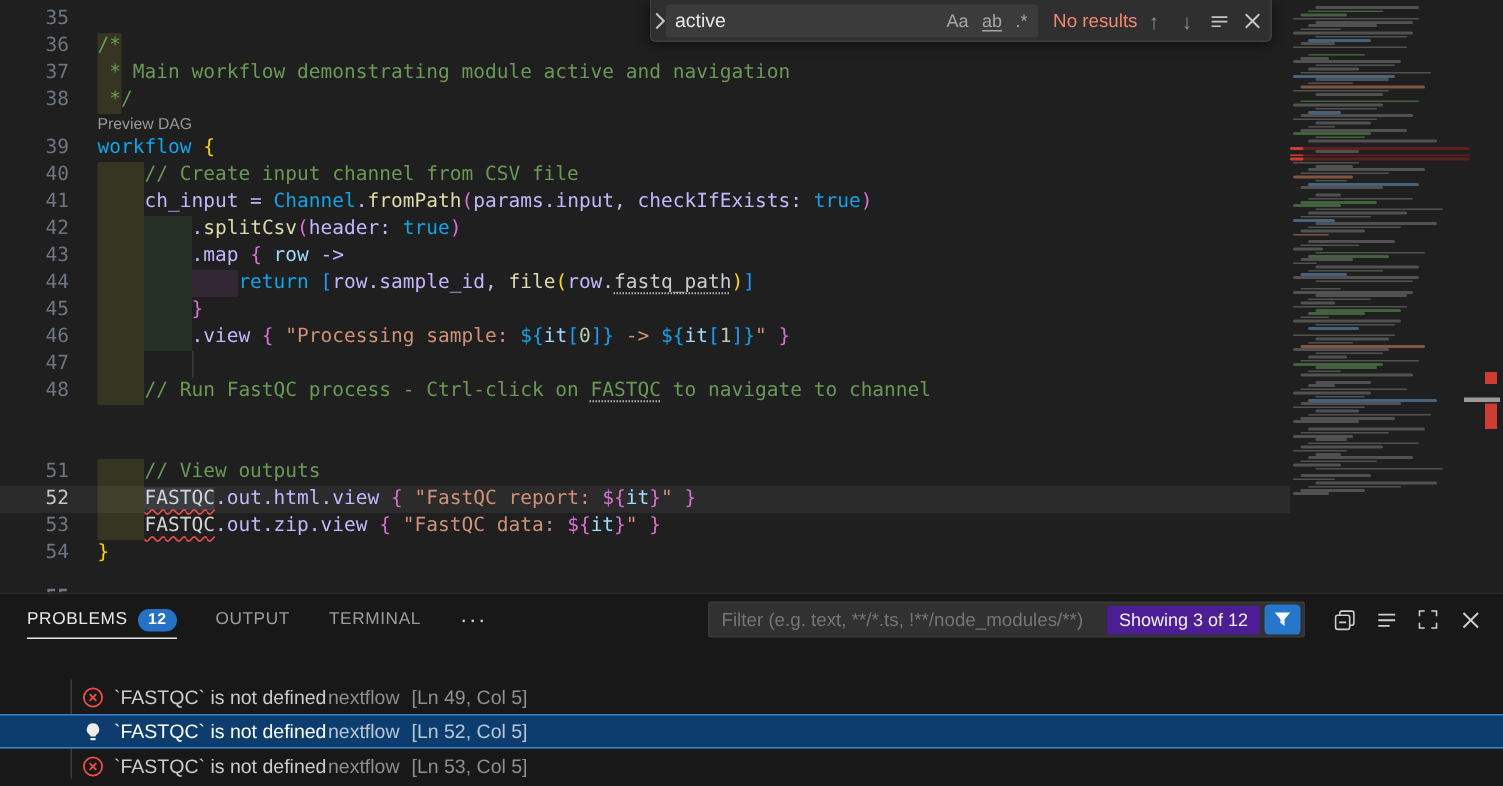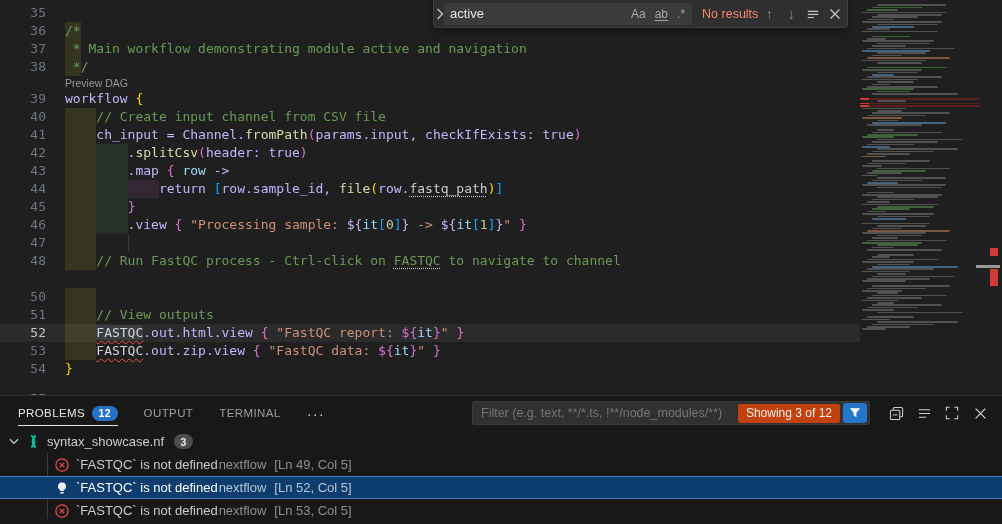--- a/index.html
+++ b/index.html
@@ -15,21 +15,21 @@
     font-family:"DejaVu Sans Mono","Liberation Mono",monospace; font-size:13px; }
   .code-line { position:absolute; left:0; right:0; height:18px; line-height:18px; white-space:pre; }
   .code-line.current { background: rgba(255,255,255,0.055); }
   .gutter-num { position:absolute; left:0; width:46px; text-align:right; color:#6e7681; }
   .code-line.current .gutter-num { color:#c6c6c6; }
   .code-text { position:absolute; left:65px; top:0; }
   .band { position:absolute; top:0; height:18px; }
   .guide { position:absolute; top:0; height:18px; width:1px; background:#3a3a3a; }
   .codelens { position:absolute; left:65px; height:14px; line-height:14px;
     font-family:"Liberation Sans",sans-serif; font-size:10.5px; color:#999999; }
-  .tk-pl{color:#c4b5fd} .tk-cm{color:#6A9955} .tk-kw{color:#c4b5fd} .tk-str{color:#CE9178}
+  .tk-pl{color:#c4b5fd} .tk-cm{color:#6A9955} .tk-kw{color:#0ea5e9} .tk-str{color:#CE9178}
   .tk-fn{color:#DCDCAA} .tk-vb{color:#9CDCFE} .tk-nm{color:#B5CEA8}
   .tk-b1{color:#FFD700} .tk-b2{color:#DA70D6} .tk-b3{color:#179FFF}
   .tk-err{color:#d4d4d4; text-decoration:underline wavy #f14c4c; text-decoration-thickness:1px; text-underline-offset:3px;}
   .tk-errhl{color:#d4d4d4; background:#3a3d41; text-decoration:underline wavy #f14c4c; text-decoration-thickness:1px; text-underline-offset:3px;}
   .tk-dot{color:#cccccc; text-decoration:underline dotted #b9b9b9; text-underline-offset:3px;}
   .tk-cmdot{color:#6A9955; text-decoration:underline dotted #b9b9b9; text-underline-offset:3px;}
   
   .find { position:absolute; top:0; left:433px; width:415px; height:28px; z-index:6;
     background:#2f2f2f; border:1px solid #3e3e3e; border-top:none; border-radius:0 0 4px 4px;
     box-shadow:0 2px 8px rgba(0,0,0,.5); display:flex; align-items:center; padding:0 4px 0 2px; }
@@ -58,21 +58,21 @@
     color:#9d9d9d; display:flex; align-items:center; cursor:pointer; height:34px; }
   .ptab.active { color:#e7e7e7; }
   .ptab.active::after { content:""; position:absolute; left:0; right:0; bottom:4px; height:1.5px; background:#e7e7e7; }
   .pbadge { margin-left:7px; background:#2472c8; color:#ffffff; font-size:10.5px; font-weight:bold;
     border-radius:9px; padding:1.5px 6.5px; }
   .more-dots { color:#cfcfcf; font-size:15px; letter-spacing:1px; margin-right:20px; cursor:pointer; }
   .filter-box { margin-left:auto; width:398px; height:24px; background:#313131; border:1px solid #3a3a3a;
     border-radius:2px; display:flex; align-items:center; padding:0 2px 0 8px; overflow:hidden; }
   .filter-box input { flex:1; min-width:0; background:transparent; border:none; outline:none;
     color:#9a9a9a; font-size:12.5px; font-family:"Liberation Sans",sans-serif; text-overflow:ellipsis; }
-  .showing-badge { background:#c2410c; color:#f0f0f0; font-size:12px; padding:2.5px 8px; border-radius:2px; white-space:nowrap; }
+  .showing-badge { background:#4c1d95; color:#f0f0f0; font-size:12px; padding:2.5px 8px; border-radius:2px; white-space:nowrap; }
   .funnel-btn { width:24px; height:20px; margin-left:3px; background:#2577cc; border-radius:3px;
     display:flex; align-items:center; justify-content:center; cursor:pointer; flex:none; }
   .panel-actions { display:flex; align-items:center; margin-left:10px; }
   .pa-btn { width:24px; height:24px; display:flex; align-items:center; justify-content:center;
     color:#cfcfcf; border-radius:4px; cursor:pointer; margin-left:4px; }
   .tree { position:absolute; left:0; right:0; top:34px; bottom:0; font-size:13px; }
   .tree-guide { position:absolute; left:47px; top:23px; bottom:5px; width:1px; background:#3b3b3b; }
   .trow { position:absolute; left:0; right:0; height:23px; display:flex; align-items:center; cursor:pointer; }
   .trow .msg { color:#cccccc; white-space:pre; }
   .trow .src { color:#8f8f8f; margin-left:1px; }
@@ -102,21 +102,20 @@
         <div class="code-line" style="top: 90px;"><span class="gutter-num">39</span><span class="code-text"><span class="tk-kw">workflow </span><span class="tk-b1">{</span></span></div>
         <div class="code-line" style="top: 108px;"><div class="band" style="left: calc(0ch + 65px); width: 4ch; background: rgba(255, 255, 64, 0.1);"></div><span class="gutter-num">40</span><span class="code-text"><span class="tk-cm">    // Create input channel from CSV file</span></span></div>
         <div class="code-line" style="top: 126px;"><div class="band" style="left: calc(0ch + 65px); width: 4ch; background: rgba(255, 255, 64, 0.1);"></div><span class="gutter-num">41</span><span class="code-text"><span class="tk-pl">    ch_input = </span><span class="tk-kw">Channel</span><span class="tk-pl">.</span><span class="tk-fn">fromPath</span><span class="tk-b2">(</span><span class="tk-pl">params.input, checkIfExists: </span><span class="tk-kw">true</span><span class="tk-b2">)</span></span></div>
         <div class="code-line" style="top: 144px;"><div class="band" style="left: calc(0ch + 65px); width: 4ch; background: rgba(255, 255, 64, 0.1);"></div><div class="band" style="left: calc(4ch + 65px); width: 4ch; background: rgba(127, 255, 127, 0.08);"></div><span class="gutter-num">42</span><span class="code-text"><span class="tk-pl">        .</span><span class="tk-fn">splitCsv</span><span class="tk-b2">(</span><span class="tk-pl">header: </span><span class="tk-kw">true</span><span class="tk-b2">)</span></span></div>
         <div class="code-line" style="top: 162px;"><div class="band" style="left: calc(0ch + 65px); width: 4ch; background: rgba(255, 255, 64, 0.1);"></div><div class="band" style="left: calc(4ch + 65px); width: 4ch; background: rgba(127, 255, 127, 0.08);"></div><span class="gutter-num">43</span><span class="code-text"><span class="tk-pl">        .map </span><span class="tk-b2">{</span><span class="tk-pl"> </span><span class="tk-vb">row</span><span class="tk-pl"> -&gt;</span></span></div>
         <div class="code-line" style="top: 180px;"><div class="band" style="left: calc(0ch + 65px); width: 4ch; background: rgba(255, 255, 64, 0.1);"></div><div class="band" style="left: calc(4ch + 65px); width: 4ch; background: rgba(127, 255, 127, 0.08);"></div><div class="band" style="left: calc(8ch + 65px); width: 4ch; background: rgba(255, 127, 255, 0.09);"></div><span class="gutter-num">44</span><span class="code-text"><span class="tk-pl">            </span><span class="tk-kw">return</span><span class="tk-pl"> </span><span class="tk-b3">[</span><span class="tk-pl">row.sample_id, </span><span class="tk-fn">file</span><span class="tk-b1">(</span><span class="tk-pl">row.</span><span class="tk-dot">fastq_path</span><span class="tk-b1">)</span><span class="tk-b3">]</span></span></div>
         <div class="code-line" style="top: 198px;"><div class="band" style="left: calc(0ch + 65px); width: 4ch; background: rgba(255, 255, 64, 0.1);"></div><div class="band" style="left: calc(4ch + 65px); width: 4ch; background: rgba(127, 255, 127, 0.08);"></div><span class="gutter-num">45</span><span class="code-text"><span class="tk-pl">        </span><span class="tk-b2">}</span></span></div>
         <div class="code-line" style="top: 216px;"><div class="band" style="left: calc(0ch + 65px); width: 4ch; background: rgba(255, 255, 64, 0.1);"></div><div class="band" style="left: calc(4ch + 65px); width: 4ch; background: rgba(127, 255, 127, 0.08);"></div><span class="gutter-num">46</span><span class="code-text"><span class="tk-pl">        .view </span><span class="tk-b2">{</span><span class="tk-pl"> </span><span class="tk-str">"Processing sample: </span><span class="tk-kw">${</span><span class="tk-vb">it</span><span class="tk-b3">[</span><span class="tk-nm">0</span><span class="tk-b3">]</span><span class="tk-kw">}</span><span class="tk-str"> -&gt; </span><span class="tk-kw">${</span><span class="tk-vb">it</span><span class="tk-b3">[</span><span class="tk-nm">1</span><span class="tk-b3">]</span><span class="tk-kw">}</span><span class="tk-str">"</span><span class="tk-pl"> </span><span class="tk-b2">}</span></span></div>
         <div class="code-line" style="top: 234px;"><div class="band" style="left: calc(0ch + 65px); width: 4ch; background: rgba(255, 255, 64, 0.1);"></div><div class="guide" style="left: calc(8ch + 65px);"></div><span class="gutter-num">47</span><span class="code-text"></span></div>
         <div class="code-line" style="top: 252px;"><div class="band" style="left: calc(0ch + 65px); width: 4ch; background: rgba(255, 255, 64, 0.1);"></div><span class="gutter-num">48</span><span class="code-text"><span class="tk-cm">    // Run FastQC process - Ctrl-click on </span><span class="tk-cmdot">FASTQC</span><span class="tk-cm"> to navigate to channel</span></span></div>
-        <div class="code-line" style="top: 288px;"><div class="band" style="left: calc(0ch + 65px); width: 4ch; background: rgba(255, 255, 64, 0.1);"></div><span class="gutter-num">50</span><span class="code-text"></span></div>
         <div class="code-line" style="top: 306px;"><div class="band" style="left: calc(0ch + 65px); width: 4ch; background: rgba(255, 255, 64, 0.1);"></div><span class="gutter-num">51</span><span class="code-text"><span class="tk-cm">    // View outputs</span></span></div>
         <div class="code-line current" style="top: 324px;"><div class="band" style="left: calc(0ch + 65px); width: 4ch; background: rgba(255, 255, 64, 0.1);"></div><span class="gutter-num">52</span><span class="code-text"><span class="tk-pl">    </span><span class="tk-errhl">FASTQC</span><span class="tk-pl">.out.html.view </span><span class="tk-b2">{</span><span class="tk-pl"> </span><span class="tk-str">"FastQC report: </span><span class="tk-b2">${</span><span class="tk-vb">it</span><span class="tk-b2">}</span><span class="tk-str">"</span><span class="tk-pl"> </span><span class="tk-b2">}</span></span></div>
         <div class="code-line" style="top: 342px;"><div class="band" style="left: calc(0ch + 65px); width: 4ch; background: rgba(255, 255, 64, 0.1);"></div><span class="gutter-num">53</span><span class="code-text"><span class="tk-pl">    </span><span class="tk-err">FASTQC</span><span class="tk-pl">.out.zip.view </span><span class="tk-b2">{</span><span class="tk-pl"> </span><span class="tk-str">"FastQC data: </span><span class="tk-b2">${</span><span class="tk-vb">it</span><span class="tk-b2">}</span><span class="tk-str">"</span><span class="tk-pl"> </span><span class="tk-b2">}</span></span></div>
         <div class="code-line" style="top: 360px;"><span class="gutter-num">54</span><span class="code-text"><span class="tk-b1">}</span></span></div>
         <div class="code-line" style="top: 390px; font-weight: bold;"><span class="gutter-num">55</span><span class="code-text"></span></div>
       </div>
 
     <div class="find">
       <div class="find-chevron">
         <svg width="8" height="12" viewBox="0 0 8 12">
@@ -329,35 +328,20 @@
         <div class="pa-btn">
           <svg width="13" height="13" viewBox="0 0 12 12">
               <path d="M1.5 1.5 L10.5 10.5 M10.5 1.5 L1.5 10.5" stroke="#cfcfcf" stroke-width="1.2"></path>
             </svg>
         </div>
       </div>
     </div>
 
     <div class="tree">
       <div class="tree-guide"></div>
-      <div class="trow" style="top:0;">
-        <span class="grp-chevron">
-          <svg width="10" height="7" viewBox="0 0 10 7">
-              <path d="M1 1.2 L5 5.4 L9 1.2" stroke="#cccccc" stroke-width="1.3" fill="none"></path>
-            </svg>
-        </span>
-        <span class="nf-icon">
-          <svg width="15" height="15" viewBox="0 0 16 16" fill="none" stroke="#0dc09d" stroke-width="2">
-            <path d="M5.6 1.5 C10 5 10 11 5.6 14.5"></path>
-              <path d="M10.4 1.5 C6 5 6 11 10.4 14.5"></path>
-          </svg>
-        </span>
-        <span class="grp-name">syntax_showcase.nf</span>
-        <span class="grp-badge">3</span>
-      </div>
       <div id="problem-rows">
           <div class="trow" style="top: 23px;">
             <span class="sev">
               <svg width="16" height="16" viewBox="0 0 16 16">
                 <circle cx="8" cy="8" r="6.1" fill="none" stroke="#f14c4c" stroke-width="1.2"></circle>
                 <path d="M5.8 5.8 L10.2 10.2 M10.2 5.8 L5.8 10.2" stroke="#f14c4c" stroke-width="1.2"></path>
               </svg>
             </span>
             <span class="msg">`FASTQC` is not defined</span>
             <span class="src">nextflow</span>

